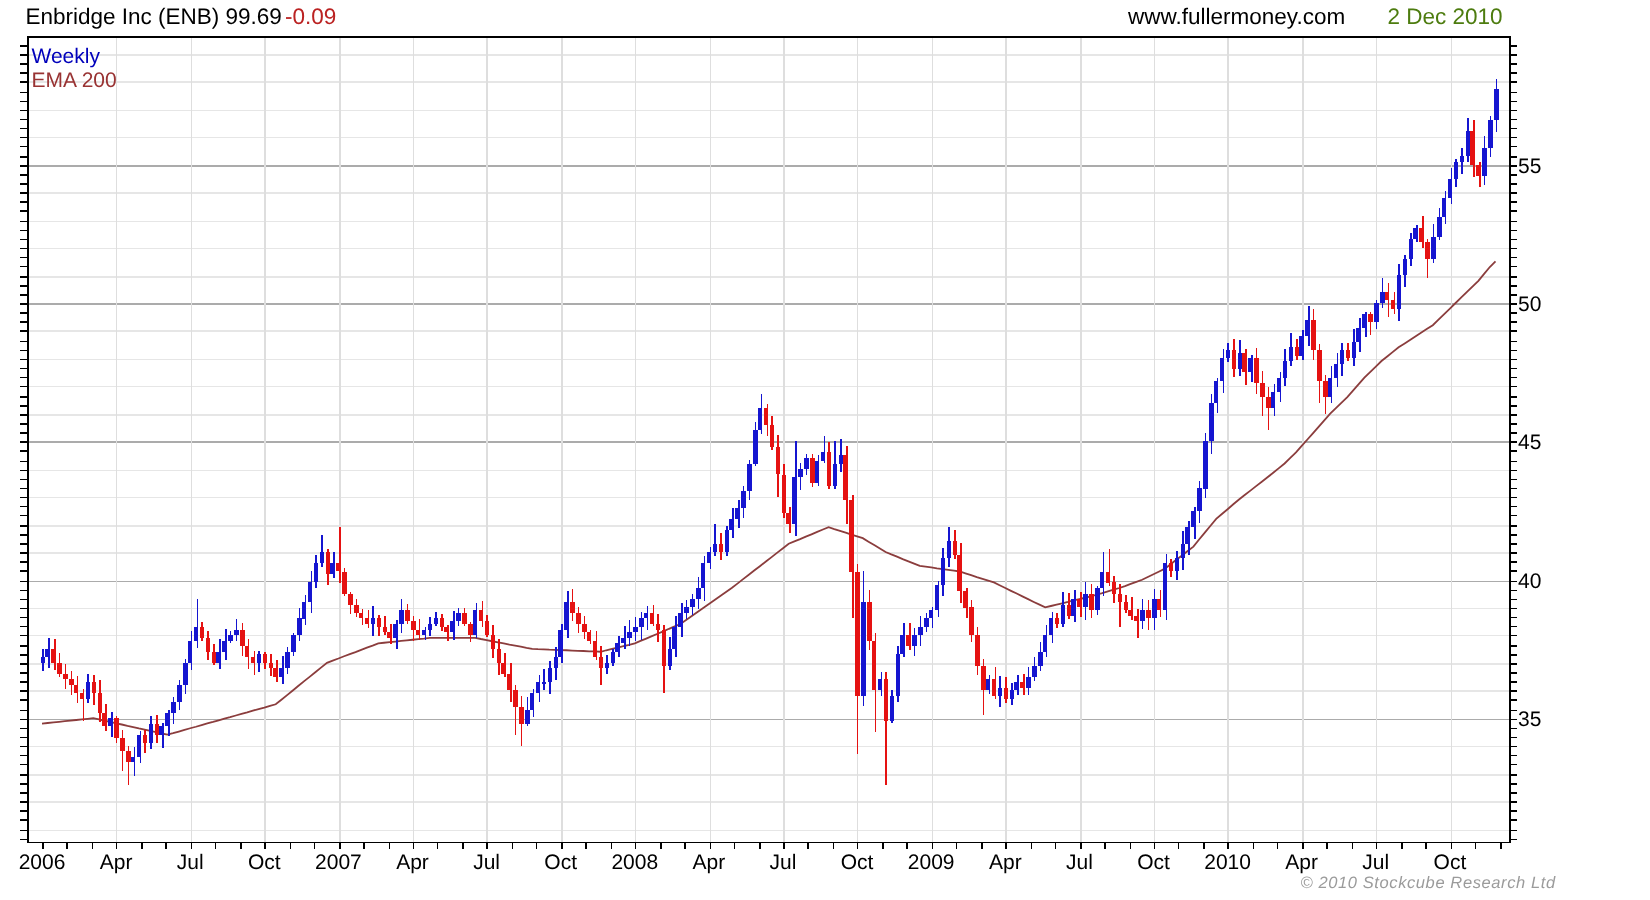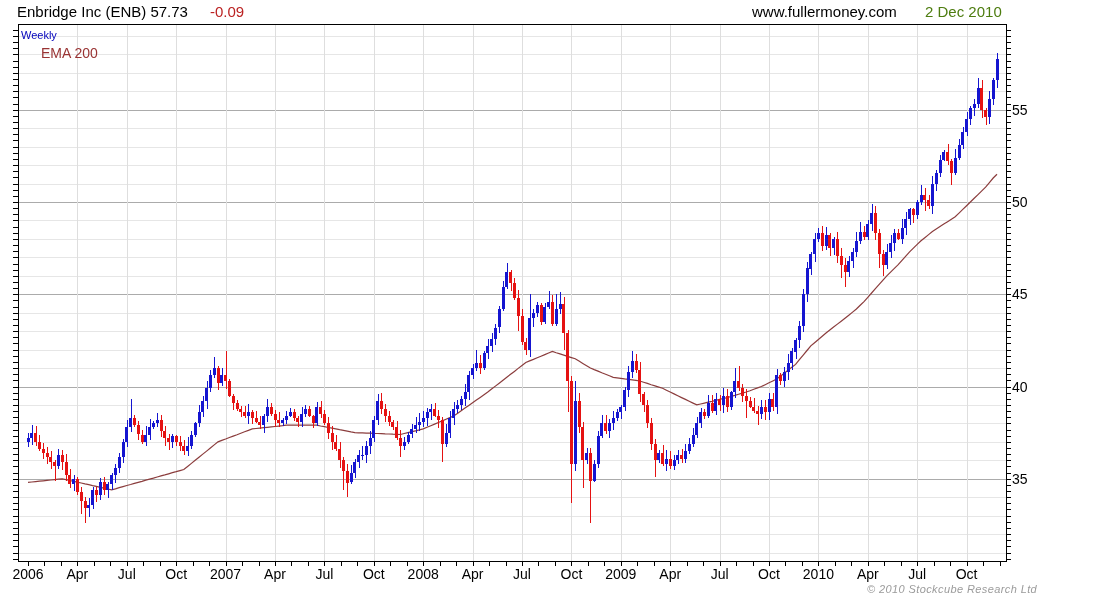--- a/index.html
+++ b/index.html
@@ -1,32 +1,32 @@
 <!DOCTYPE html>
 <html><head>
 <meta charset="utf-8">
 <style>
   html,body{margin:0;padding:0;background:#ffffff;width:1100px;height:600px;overflow:hidden;
     font-family:"Liberation Sans", sans-serif;}
   #stage{position:relative;width:1100px;height:600px;background:#fff;}
   .hdr-left{position:absolute;left:17px;top:3px;font-size:15px;color:#000;white-space:nowrap;}
-  .hdr-left .chg{color:#bb2222;margin-left:22px;}
+  .hdr-left .chg{color:#bb2222;margin-left:2px;}
   .hdr-site{position:absolute;left:752px;top:3px;font-size:15px;color:#000;white-space:nowrap;text-align:center;}
   .hdr-date{position:absolute;left:925px;top:3px;font-size:15px;color:#4d7c0f;white-space:nowrap;}
-  .legend-weekly{position:absolute;left:21px;top:29px;font-size:11px;color:#0000bb;}
-  .legend-ema{position:absolute;left:21px;top:45px;font-size:14px;color:#993333;margin-left:20px;}
+  .legend-weekly{position:absolute;left:21px;top:29px;font-size:14px;color:#0000bb;}
+  .legend-ema{position:absolute;left:21px;top:45px;font-size:14px;color:#993333;}
   .copyright{position:absolute;left:867px;top:583px;font-size:11px;color:#9b9b9b;letter-spacing:.4px;white-space:nowrap;font-style:italic;}
   svg{position:absolute;left:0;top:0;}
 </style>
 </head>
 <body>
 
 <div id="stage">
   <div class="hdr-left">
-    <span>Enbridge Inc (ENB) 57.73</span><span class="chg">-0.09</span>
+    <span>Enbridge Inc (ENB) 99.69</span><span class="chg">-0.09</span>
   </div>
   <div class="hdr-site">www.fullermoney.com</div>
   <div class="hdr-date">2 Dec 2010</div>
 
   <svg id="chart" width="1100" height="600">
       <line x1="18" y1="553.5" x2="1006" y2="553.5" stroke="#e6e6e6" stroke-width="1" shape-rendering="crispEdges"></line>
       <line x1="18" y1="534.5" x2="1006" y2="534.5" stroke="#e6e6e6" stroke-width="1" shape-rendering="crispEdges"></line>
       <line x1="18" y1="516.5" x2="1006" y2="516.5" stroke="#e6e6e6" stroke-width="1" shape-rendering="crispEdges"></line>
       <line x1="18" y1="497.5" x2="1006" y2="497.5" stroke="#e6e6e6" stroke-width="1" shape-rendering="crispEdges"></line>
       <line x1="18" y1="479.5" x2="1006" y2="479.5" stroke="#ababab" stroke-width="1" shape-rendering="crispEdges"></line>

